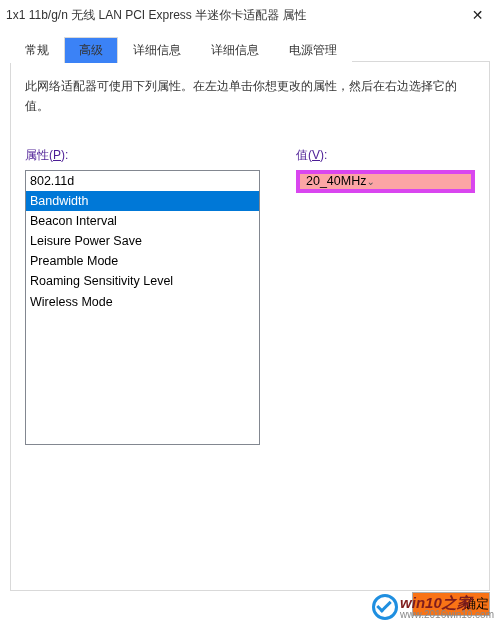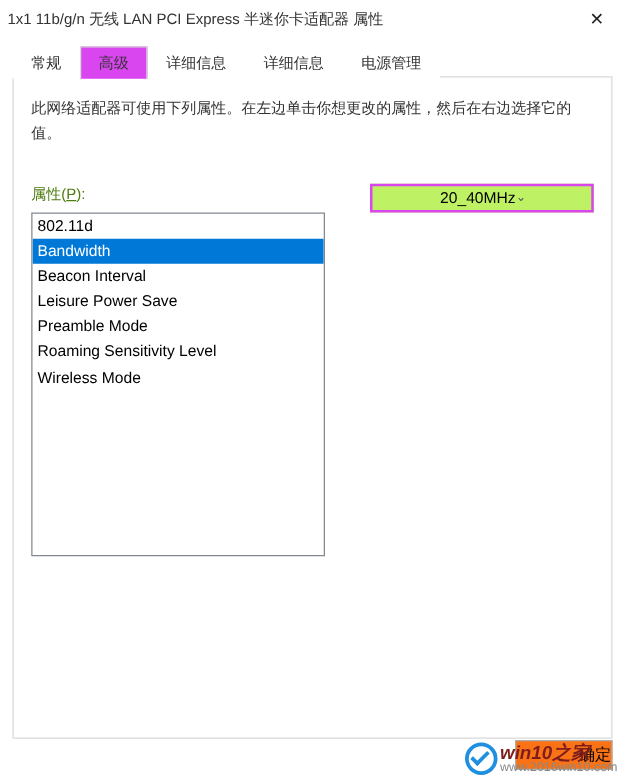--- a/index.html
+++ b/index.html
@@ -54,21 +54,21 @@
       border-bottom: none;
       color: #333;
       background: #fff;
       font-size: 12px;
       position: relative;
       top: 1px;
       cursor: default;
     }
     .tab.active {
       border-color: #d9d9d9;
-      background: #d946ef;
+      background: #3b82f6;
       z-index: 3;
     }
     .tab-pane {
       border: 1px solid #d9d9d9;
       height: 530px;
       padding: 14px 14px;
       position: relative;
       z-index: 1;
       margin-top: -1px;
     }
@@ -78,21 +78,21 @@
       margin-bottom: 30px;
     }
     .columns {
       display: flex;
       gap: 36px;
     }
     .col-left { width: 235px; }
     .col-right { flex: 1; }
     .field-label {
       margin-bottom: 6px;
-      color: #4d7c0f;
+      color: #4c1d95;
     }
     .field-label .ul { text-decoration: underline; }
     .listbox {
       border: 1px solid #828790;
       background: #fff;
       height: 275px;
       overflow: hidden;
       font-family: "Segoe UI", Tahoma, sans-serif;
     }
     .listbox .item {
@@ -101,29 +101,29 @@
       color: #000;
       white-space: nowrap;
       cursor: default;
       line-height: 1.45;
     }
     .listbox .item.selected {
       background: #0078d7;
       color: #fff;
     }
     .combo {
-      border: 2px solid #d946ef;
-      background: #bef264;
+      border: 4px solid #d946ef;
+      background: #fca5a5;
       height: 23px;
       display: flex;
       align-items: center;
       padding: 0 4px 0 6px;
       font-size: 12.5px;
       color: #000;
-      justify-content: center;
+      justify-content: flex-start;
       font-family: "Segoe UI", Tahoma, sans-serif;
     }
     .combo .chev {
       font-size: 10px;
       color: #555;
     }
     .button-row {
       position: absolute;
       right: 10px;
       bottom: 8px;
@@ -204,20 +204,23 @@
           <div class="item selected">Bandwidth</div>
           <div class="item">Beacon Interval</div>
           <div class="item">Leisure Power Save</div>
           <div class="item">Preamble Mode</div>
           <div class="item">Roaming Sensitivity Level</div>
           <div class="item">Wireless Mode</div>
         </div>
       </div>
 
       <div class="col-right">
+        <div class="field-label">
+          <span>值(</span><span class="ul">V</span><span>):</span>
+        </div>
         <div class="combo">
           <span>20_40MHz</span>
           <span class="chev">⌄</span>
         </div>
       </div>
 
     </div>
 
   </div>
 

